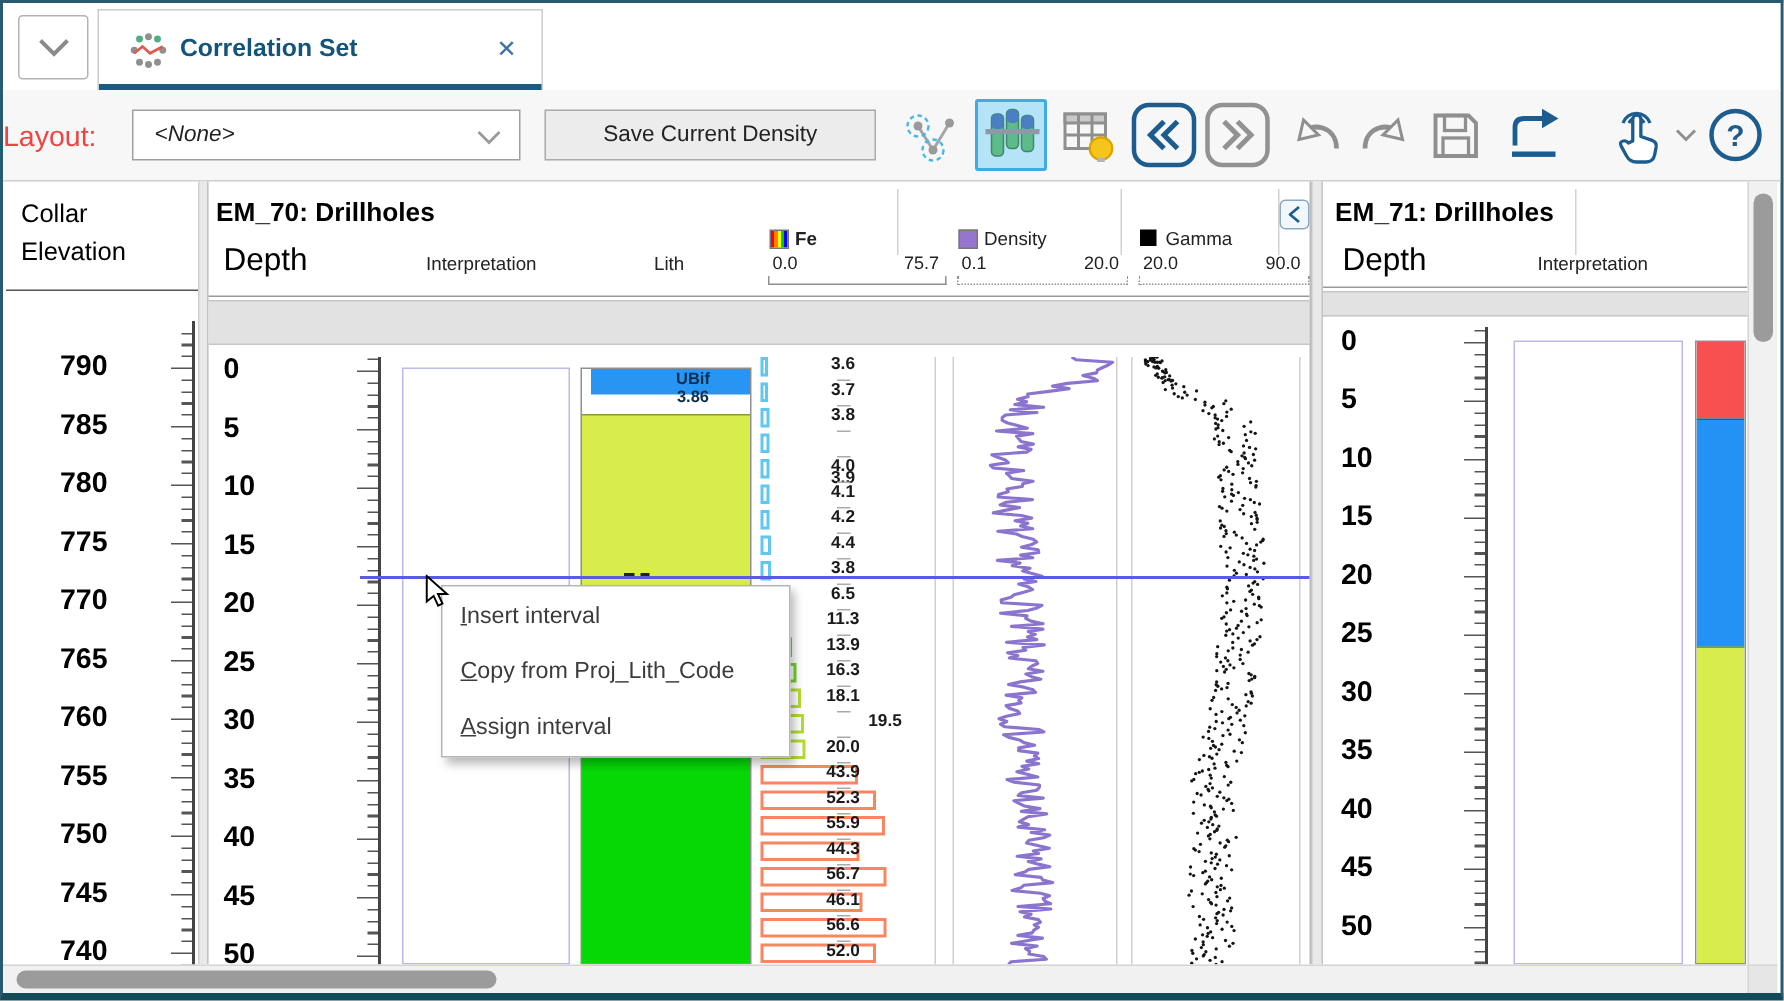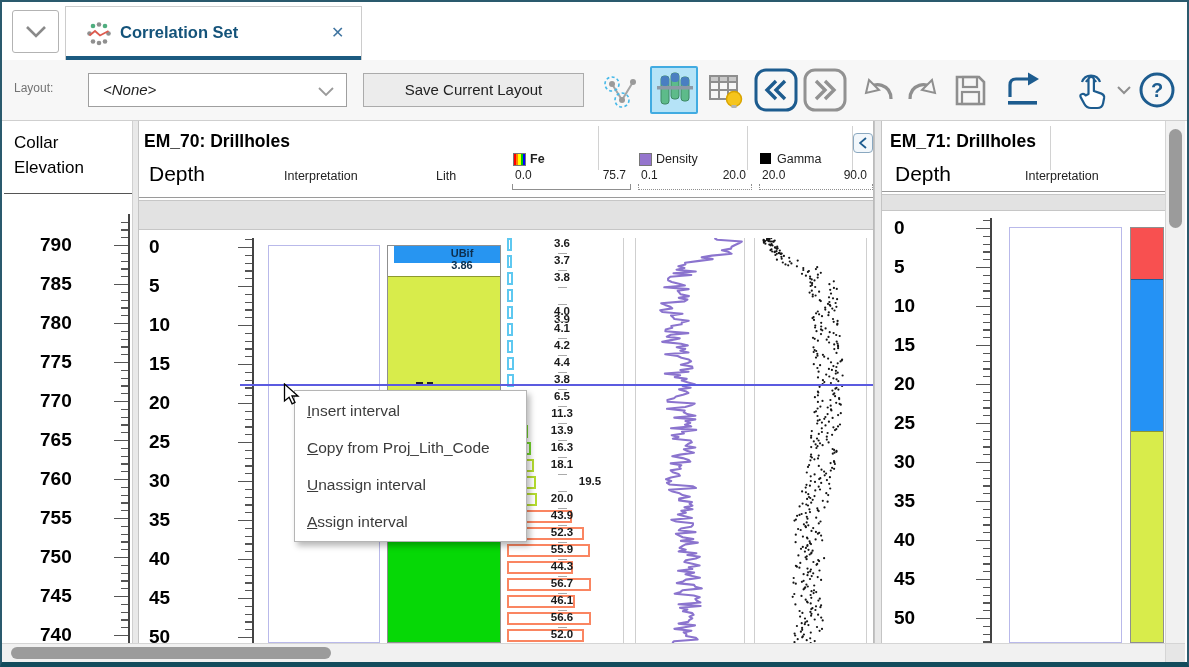--- a/index.html
+++ b/index.html
@@ -41,29 +41,29 @@
           <circle cx="19" cy="20.5" r="2.3" fill="#8f8f8f"></circle>
         <polyline points="3.5,14.5 9,10 14,14.5 22.5,10" fill="none" stroke="#dd5a4e" stroke-width="1.8"></polyline>
       </svg>
       <span class="txt" style="left:54px;top:16px;font-size:16.5px;font-weight:700;color:#14537a;">Correlation Set</span>
       <span class="txt" style="left:265px;top:16px;font-size:16px;color:#3f74a0;">✕</span>
       <div class="abs" style="left:0;bottom:0;width:100%;height:4px;background:#1c5b80;"></div>
     </div>
   </div>
 
   <div class="abs" style="left:0;top:58px;width:1185px;height:60px;background:#f7f7f7;border-bottom:1px solid #cfcfcf;">
-    <span class="txt" style="left:12px;top:21px;font-size:12px;color:#737373;">Layout:</span>
+    <span class="txt" style="left:0;top:21px;font-size:19px;color:#ef4444;">Layout:</span>
     <div class="abs" style="left:86px;top:13px;width:259px;height:34px;background:#fff;border:1px solid #9f9f9f;box-sizing:border-box;">
       <span class="txt" style="left:14px;top:7px;font-size:15px;font-style:italic;color:#222;">&lt;None&gt;</span>
       <svg class="abs" style="right:12px;top:13px;" width="16" height="10" viewBox="0 0 16 10">
           <polyline points="1,1 8,8 15,1" fill="none" stroke="#9a9a9a" stroke-width="1.8"></polyline>
         </svg>
     </div>
     <div class="abs" style="left:361px;top:13px;width:221px;height:34px;background:#ececec;border:1px solid #ababab;box-sizing:border-box;text-align:center;line-height:32px;font-size:15px;color:#222;">
-      <span>Save Current Layout</span>
+      <span>Save Current Density</span>
     </div>
 
     <div class="sep" style="left:596px;"></div>
 
     <svg class="abs" style="left:602px;top:11px;" width="36" height="38" viewBox="0 0 36 38">
       <path d="M8 13 L18 29 L29 11" stroke="#a5a5a5" stroke-width="2" fill="none"></path>
       <circle cx="8" cy="13" r="3" fill="#9a9a9a"></circle>
         <circle cx="18" cy="29" r="3" fill="#9a9a9a"></circle>
         <circle cx="29" cy="11" r="3" fill="#9a9a9a"></circle>
       <circle cx="8" cy="13" r="7" fill="none" stroke="#45b8e8" stroke-width="1.6" stroke-dasharray="3 2.4"></circle>
@@ -961,21 +961,20 @@
     <div style="position:absolute;left:3px;top:8px;width:13px;height:99px;background:#9b9b9b;border-radius:7px;"></div>
   </div>
   <div class="abs" style="left:0;top:641px;width:1163px;height:19px;background:#f1f1f1;border-top:1px solid #d5d5d5;box-sizing:border-box;">
     <div style="position:absolute;left:9px;top:3px;width:320px;height:12px;background:#9b9b9b;border-radius:6px;"></div>
   </div>
   <div class="abs" style="left:1163px;top:641px;width:20px;height:19px;background:#e6e6e6;border-top:1px solid #d5d5d5;border-left:1px solid #d5d5d5;box-sizing:border-box;"></div>
 
   <div id="context-menu" class="abs" style="left:292px;top:388px;width:231px;background:#fff;border:1px solid #b5b5b5;box-shadow:3px 4px 6px rgba(0,0,0,0.28);z-index:10;padding:1px 0;">
       <div class="menu-item"><u>I</u>nsert interval</div>
       <div class="menu-item"><u>C</u>opy from Proj_Lith_Code</div>
-      <div class="menu-item"><u>U</u>nassign interval</div>
       <div class="menu-item"><u>A</u>ssign interval</div>
     </div>
 
   <svg class="abs" style="left:281px;top:381px;z-index:12;" width="20" height="24" viewBox="0 0 20 24">
     <path d="M1.5 1 L1.5 18 L6.1 14.3 L9.1 20.8 L12 19.4 L9 13 L15 13 Z" fill="#fff" stroke="#000" stroke-width="1.3"></path>
   </svg>
 
 </div>
 
 </body></html>

